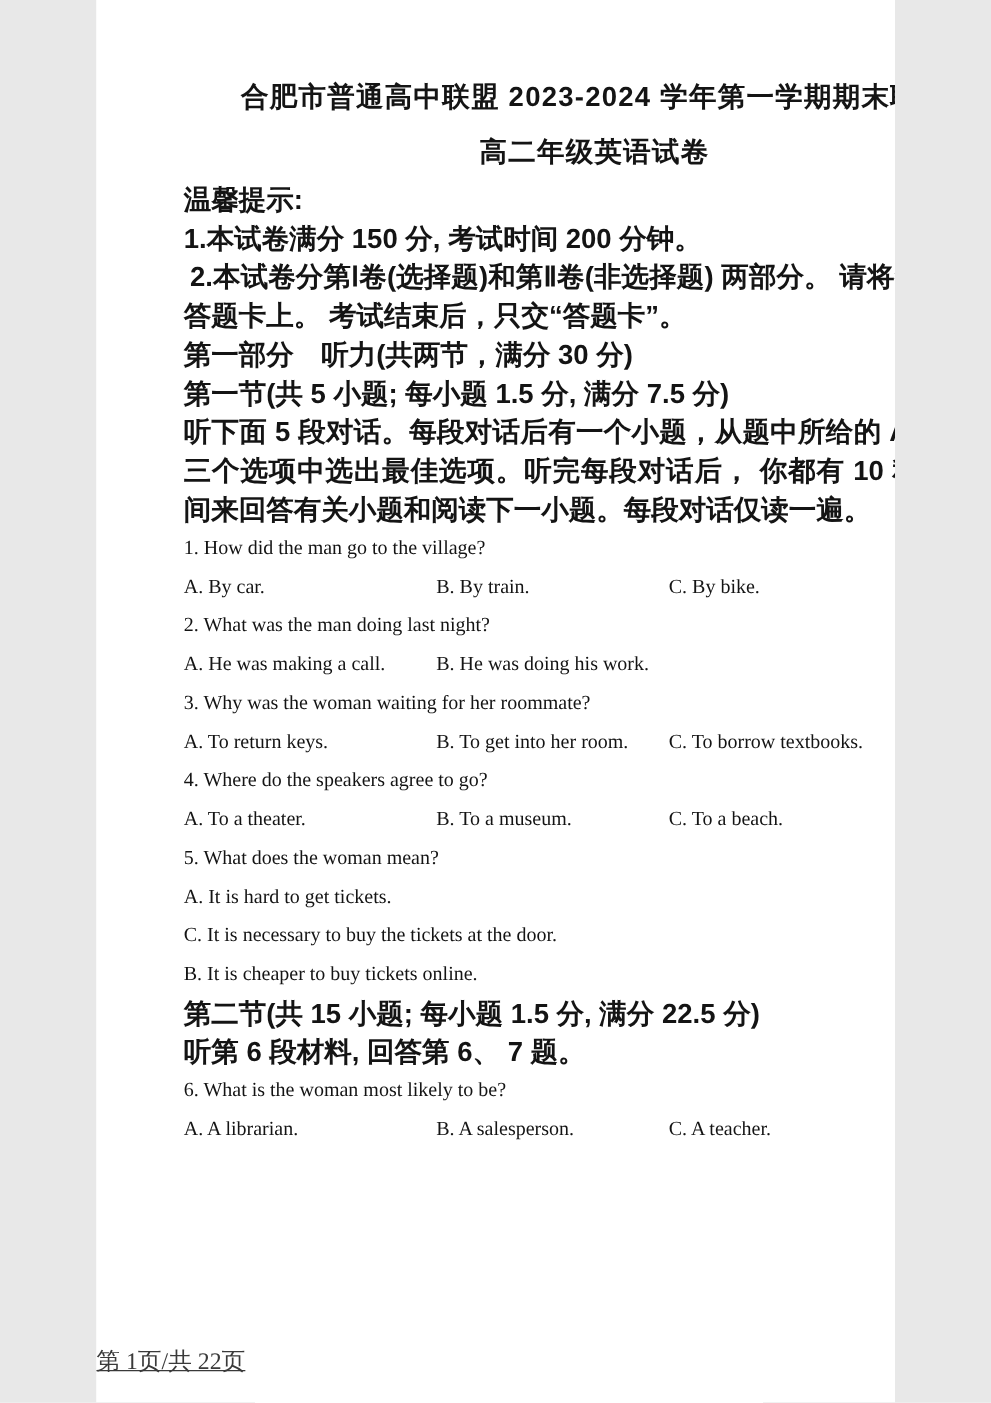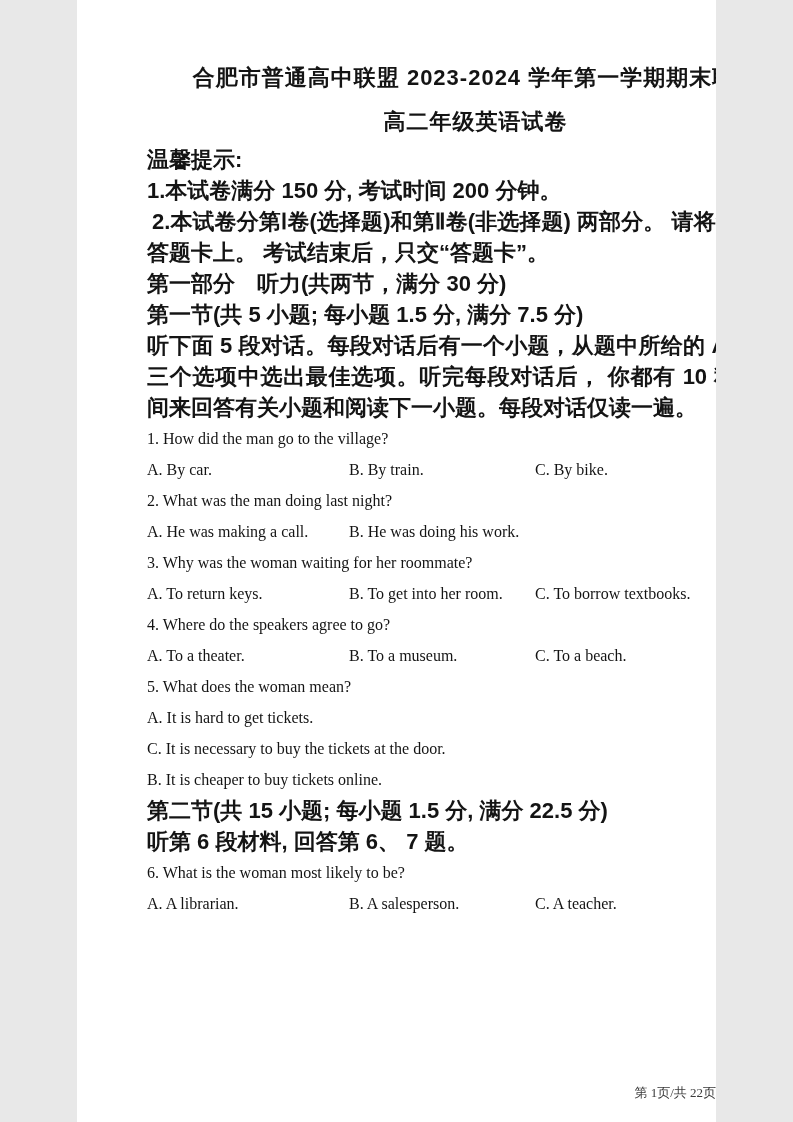--- a/index.html
+++ b/index.html
@@ -41,24 +41,25 @@
   }
   .opts { display: flex; line-height: 31px; }
   .opts .o1 { width: 202px; }
   .opts .o2 { width: 186px; }
   .opts .o3 { flex: 1; }
   .footer {
     position: absolute;
     left: 0;
     right: 0;
     bottom: 20px;
-    text-align: right;
+    text-align: left;
     font-family: "Liberation Serif", serif;
-    font-size: 13px;
+    font-size: 19px;
     color: #3a3a3a;
+    text-decoration: underline;
   }
 </style>
 </head>
 <body>
 
 <div class="page">
   <div class="content">
 
     <div class="title">合肥市普通高中联盟 2023-2024 学年第一学期期末联考</div>
     <div class="title">高二年级英语试卷</div>

